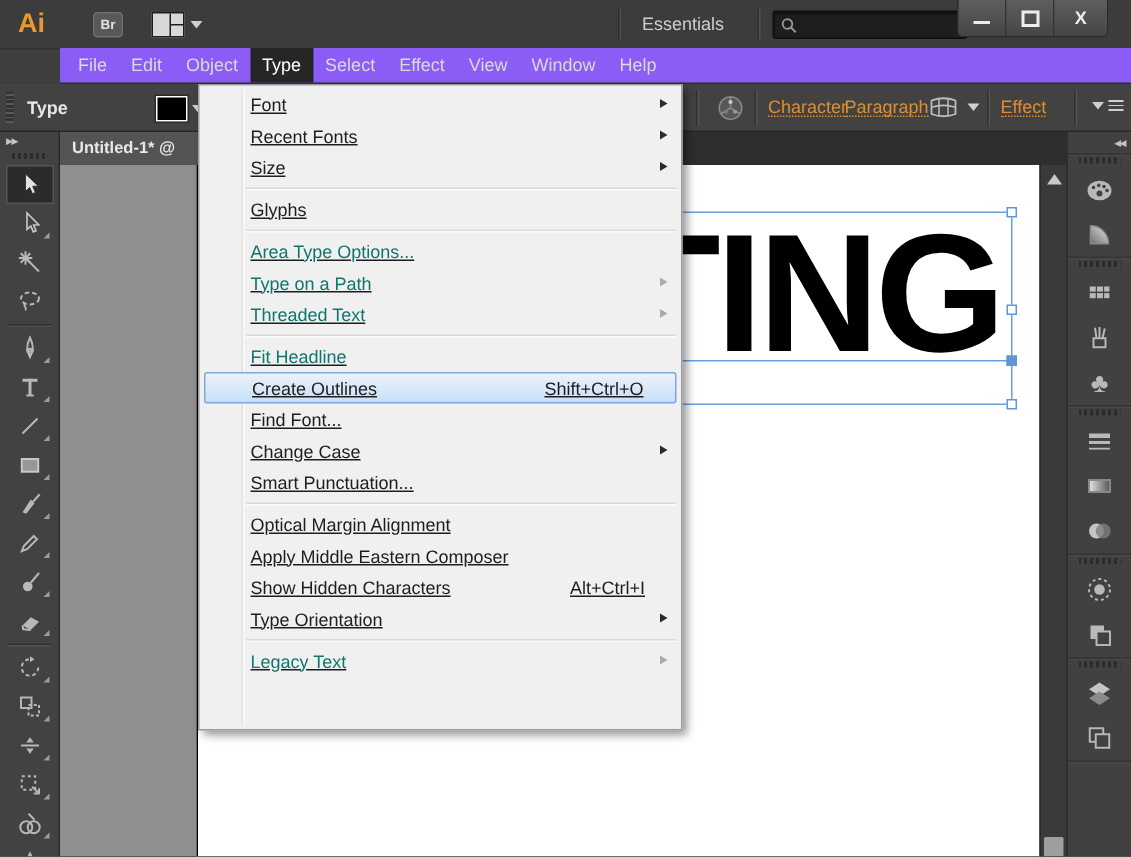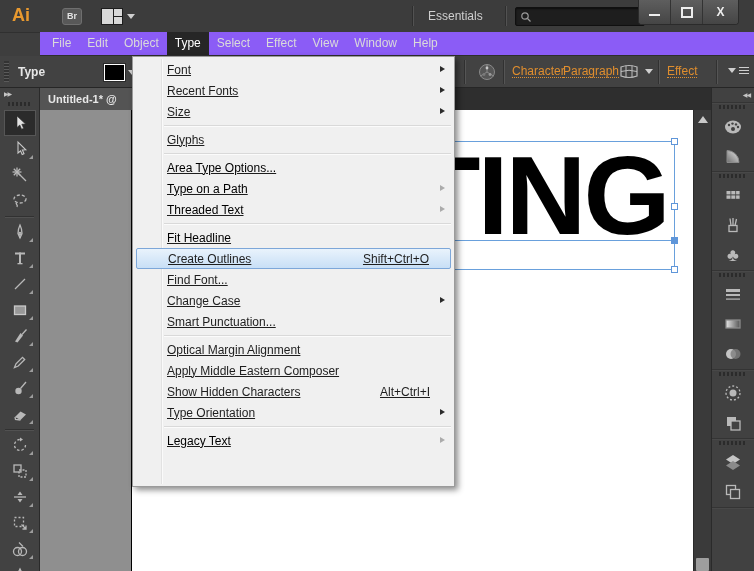--- a/index.html
+++ b/index.html
@@ -97,21 +97,21 @@
 
   
   .menu{position:absolute;left:132px;top:56px;width:323px;height:431px;background:#F0F0F0;border:1px solid #9B9B9B;
         box-shadow:3px 3px 6px rgba(0,0,0,.45);z-index:50;box-sizing:border-box;padding:2px 0;color:#1E1E1E;text-decoration:underline;}
   .menu::before{content:"";position:absolute;left:28px;top:2px;bottom:2px;width:1px;background:#E2E2E2;box-shadow:1px 0 0 #FAFAFA;z-index:0;}
   .mi{position:relative;height:21px;display:flex;align-items:center;padding:0 16px 0 34px;z-index:1;}
   .mi .lbl{flex:1;}
   .mi .sc{margin-right:8px;}
   .mi.has-sub::after{content:"";position:absolute;right:9px;top:7px;border-top:3.5px solid transparent;
                      border-bottom:3.5px solid transparent;border-left:5px solid #2B2B2B;}
-  .mi.disabled{color:#000000;}
+  .mi.disabled{color:#0f766e;}
   .mi.disabled::after{border-left-color:#ABABAB;}
   .mi.highlighted{margin:0 3px;height:19px;padding:0 13px 0 31px;border:1px solid #7DA7D9;border-radius:2px;
                   background:linear-gradient(#E9F3FC,#C8DFF6);}
   .mi.sep{height:7px;padding:0;}
   .mi.sep::before{content:"";position:absolute;left:31px;right:3px;top:3px;height:1px;background:#D9D9D9;box-shadow:0 1px 0 #FBFBFB;}
 </style>
 </head>
 <body>
 
 <div class="app">

